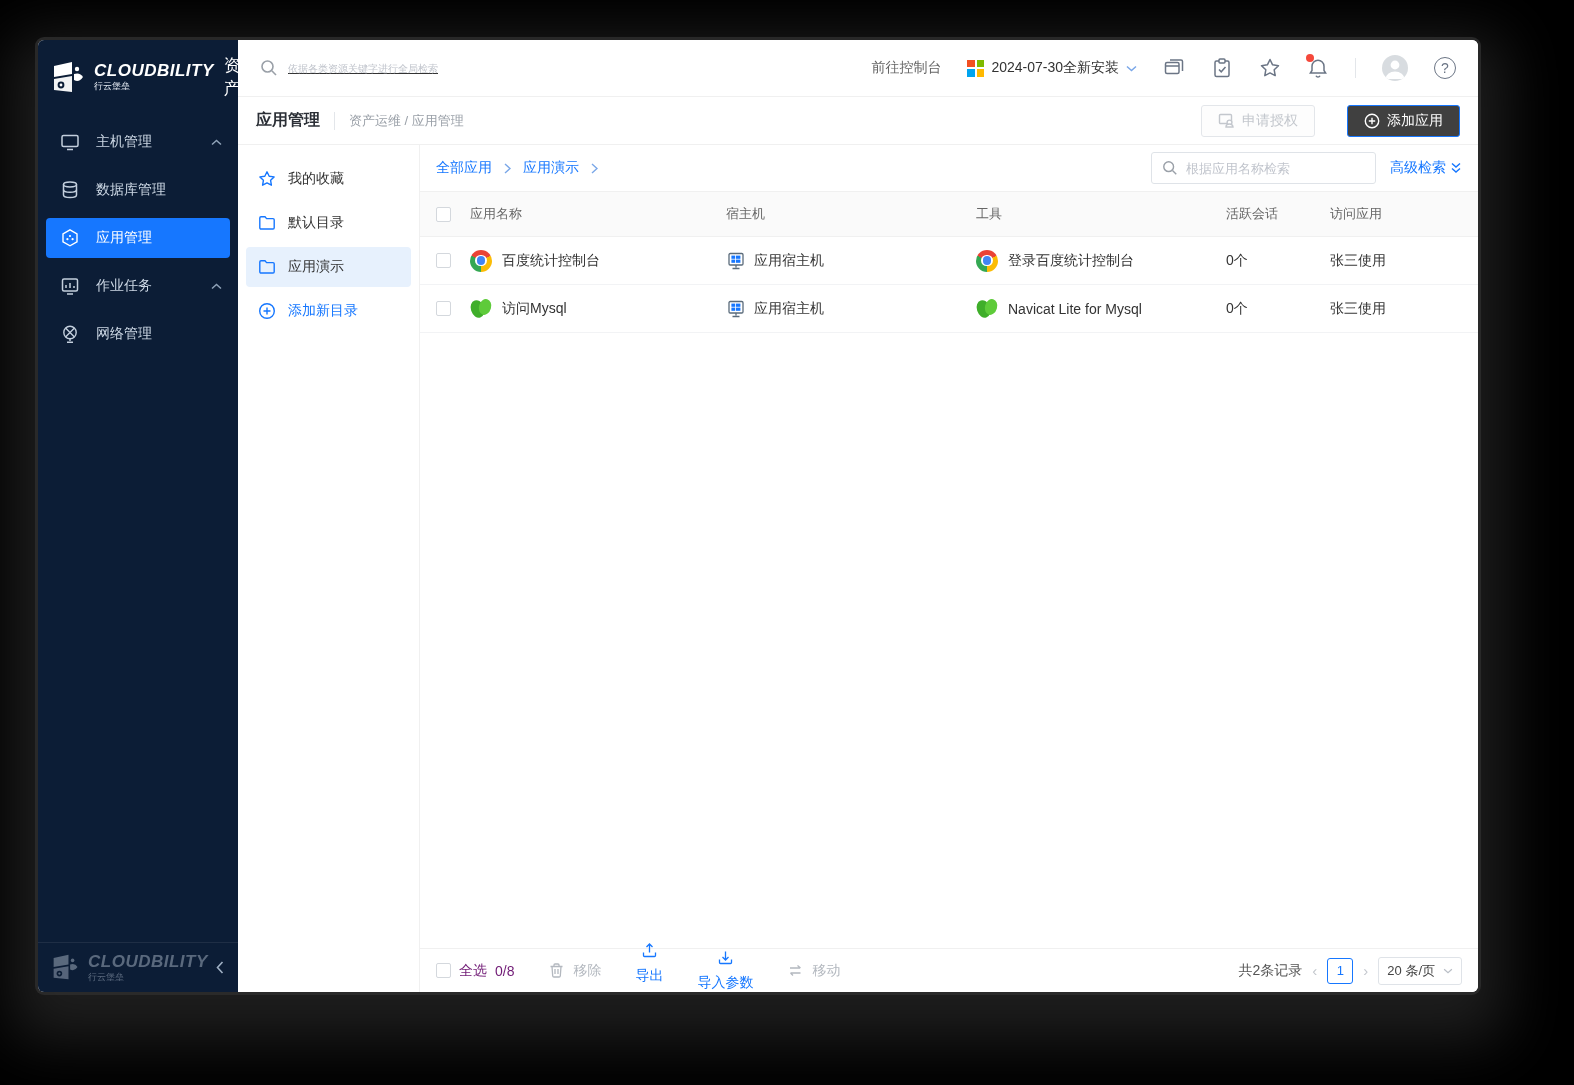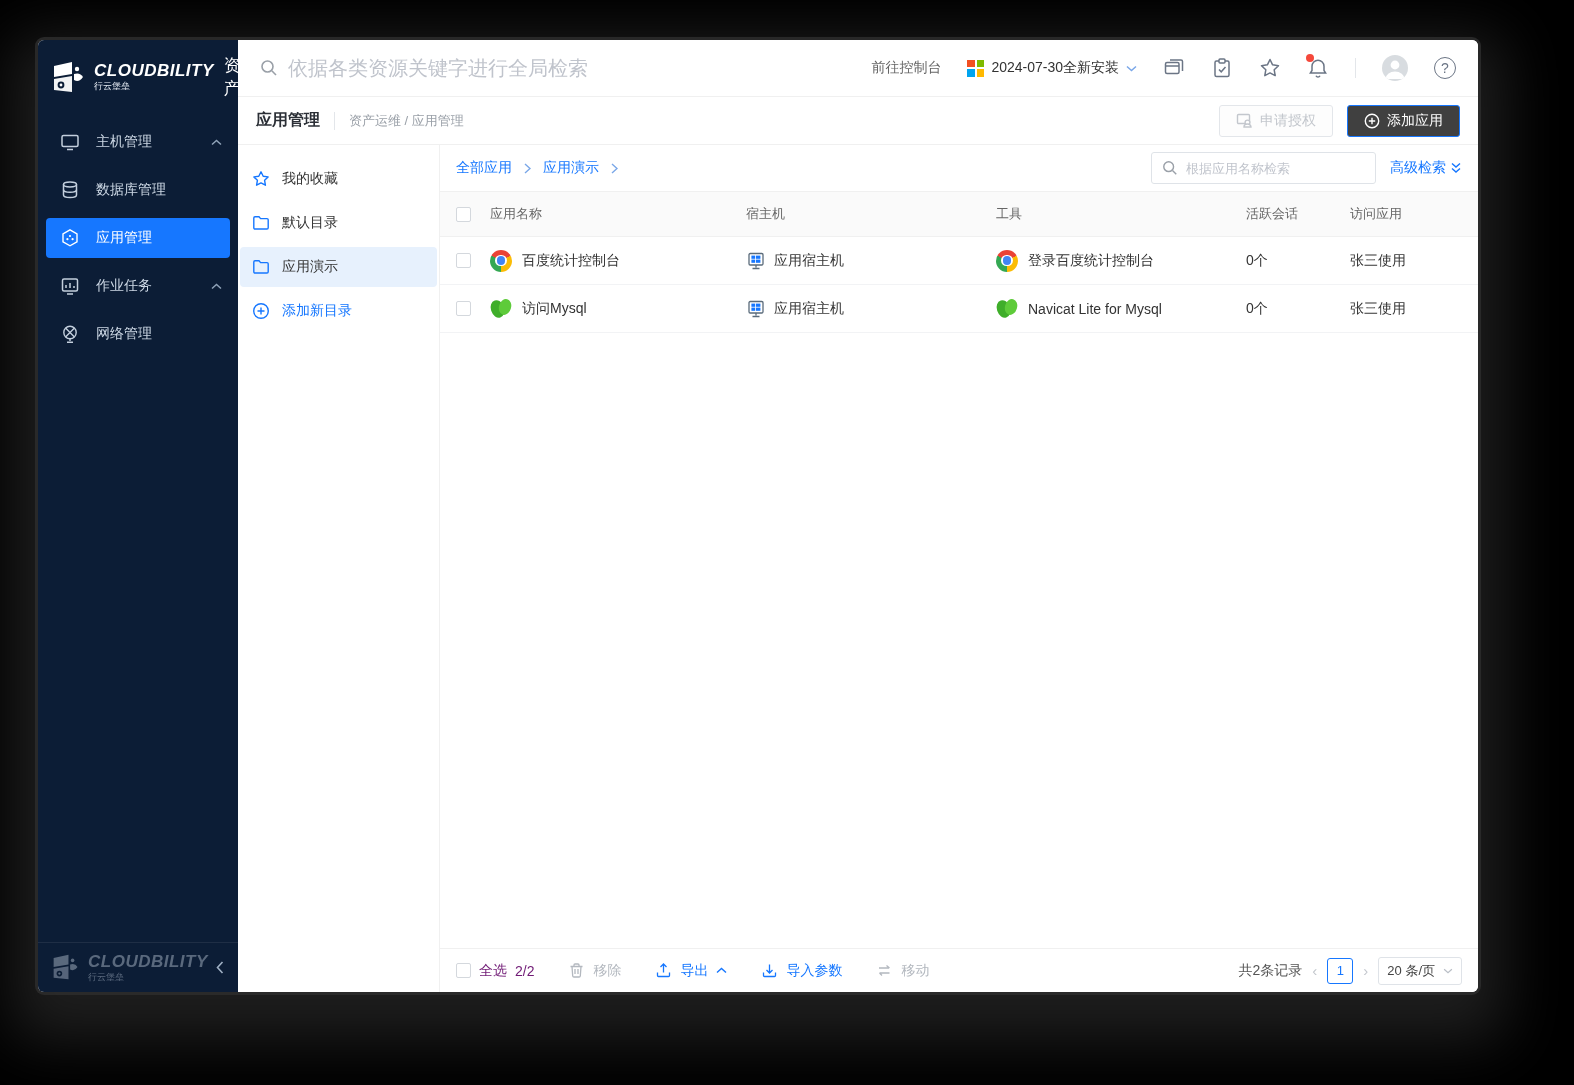--- a/index.html
+++ b/index.html
@@ -33,49 +33,49 @@
 
   .sidebar-footer { border-top:1px solid rgba(255,255,255,.08); padding:10px 14px; display:flex; align-items:center; }
   .sidebar-footer .brand-mark, .sidebar-footer .brand-name, .sidebar-footer .brand-sub { opacity:.55; }
   .collapse-chev { margin-left:auto; color:#9fb0c4; cursor:pointer; }
 
   
   .main { position:absolute; left:200px; top:0; right:0; bottom:0; display:flex; flex-direction:column; background:#fff; }
 
   .topbar { height:57px; flex:0 0 auto; display:flex; align-items:center; padding:0 22px; border-bottom:1px solid #f0f0f0; }
   .gsearch { display:flex; align-items:center; gap:10px; color:#b9bec6; }
-  .gsearch input { border:none; outline:none; font-size:20px; width:320px; color:#333; }
+  .gsearch input { border:none; outline:none; font-size:10px; width:320px; color:#333;text-decoration:underline; }
   .gsearch input::placeholder { color:#c0c4cc; }
   .topbar-right { margin-left:auto; display:flex; align-items:center; gap:26px; }
   .console-link { color:#666; font-size:14px; cursor:pointer; }
   .install-group { display:flex; align-items:center; gap:7px; cursor:pointer; }
   .ms-logo { width:17px; height:17px; display:grid; grid-template-columns:1fr 1fr; grid-template-rows:1fr 1fr; gap:2px; }
   .ms-logo i:nth-child(1){background:#f25022}.ms-logo i:nth-child(2){background:#7fba00}
   .ms-logo i:nth-child(3){background:#00a4ef}.ms-logo i:nth-child(4){background:#ffb900}
   .install-label { color:#333; font-size:14px; }
   .tb-icon { width:22px; height:22px; color:#6b7585; cursor:pointer; position:relative; }
   .bell-dot { position:absolute; left:-1px; top:-3px; width:8px; height:8px; border-radius:50%; background:#f5483b; }
   .v-divider { width:1px; height:20px; background:#e3e6ea; }
   .avatar { width:26px; height:26px; border-radius:50%; background:#d8dce0; color:#fff; overflow:hidden; cursor:pointer; }
   .help-circle { width:22px; height:22px; border-radius:50%; border:1.6px solid #6b7585; color:#6b7585;
     font-size:14px; display:flex; align-items:center; justify-content:center; cursor:pointer; }
 
   .pageheader { height:48px; flex:0 0 auto; display:flex; align-items:center; padding:0 18px; border-bottom:1px solid #f0f0f0; }
   .page-title { font-size:16px; font-weight:bold; color:#2b2f36; }
   .ph-sep { width:1px; height:18px; background:#e3e6ea; margin:0 14px; }
   .breadcrumb { color:#9aa0a8; font-size:13px; }
-  .ph-buttons { margin-left:auto; display:flex; gap:14px; }
+  .ph-buttons { margin-left:auto; display:flex; gap:32px; }
   .btn { display:flex; align-items:center; gap:7px; height:32px; padding:0 16px; border-radius:3px; font-size:14px; cursor:pointer; }
   .btn-disabled { border:1px solid #e3e6ea; color:#c3c7cd; background:#fdfdfd; cursor:not-allowed; }
   .btn-primary { background:#404040; color:#fff; border:1px solid #1677ff; }
 
   .content { flex:1; display:flex; min-height:0; }
 
   
-  .folders { width:202px; flex:0 0 auto; border-right:1px solid #f0f0f0; padding:14px 2px;text-align:center; }
+  .folders { width:182px; flex:0 0 auto; border-right:1px solid #f0f0f0; padding:14px 8px;text-align:center; }
   .folder-item { display:flex; align-items:center; gap:12px; height:40px; padding:0 12px; margin-bottom:4px;
     font-size:14px; color:#333; border-radius:4px; cursor:pointer; }
   .folder-item .fi-icon { width:18px; height:18px; color:#1677ff; flex:0 0 auto; }
   .folder-item.selected { background:#e7f1fd; }
   .folder-item.add-link { color:#1677ff; }
 
   
   .panel { flex:1; display:flex; flex-direction:column; min-width:0;justify-content:flex-end; }
   .filterbar { height:46px; flex:0 0 auto; display:flex; align-items:center; padding:0 16px; }
   .crumb-tabs { display:flex; align-items:center; gap:12px; font-size:14px; }
@@ -105,21 +105,21 @@
     background:#5ecb3a; border-radius:60% 60% 60% 60%/55% 55% 60% 60%; transform:rotate(16deg); }
   .host-cell { display:flex; align-items:center; gap:8px; }
   .spacer { flex:1; }
 
   
   .footer { height:44px; flex:0 0 auto; border-top:1px solid #f0f0f0; display:flex; align-items:center;
     padding:0 16px; font-size:14px; }
   .f-group { display:flex; align-items:center; gap:8px; margin-right:34px; cursor:pointer; }
   .f-select { color:#701a75; }
   .f-disabled { color:#b3b8bf; }
-  .f-link { color:#1677ff; }
+  .f-link { color:#1677ff;flex-direction:column; }
   .f-ic { width:17px; height:17px; }
   .pager { margin-left:auto; display:flex; align-items:center; gap:10px; color:#555; }
   .pg-arrow { color:#c3c7cd; font-size:15px; cursor:pointer; }
   .pg-num { min-width:26px; height:26px; border:1px solid #1677ff; color:#1677ff; border-radius:3px;
     display:flex; align-items:center; justify-content:center; font-size:13px; cursor:pointer; }
   .pg-size { height:28px; border:1px solid #dfe3e8; border-radius:3px; padding:0 8px; display:flex;
     align-items:center; gap:8px; color:#444; font-size:13px; cursor:pointer; }
   svg { display:block; }
 </style>
 </head>
@@ -466,21 +466,21 @@
           <span>张三使用</span>
 
         </div>
 
         <div class="spacer"></div>
 
         <div class="footer">
           <div class="f-group f-select">
             <span class="checkbox"></span>
             <span>全选</span>
-            <span>2/2</span>
+            <span>0/8</span>
           </div>
           <div class="f-group f-disabled">
             <span class="f-ic">
               <svg viewBox="0 0 17 17" fill="none" stroke="currentColor" stroke-width="1.3">
                   <path d="M2.5 4.5 h12 M6 4.5 V3 a1 1 0 0 1 1 -1 h3 a1 1 0 0 1 1 1 v1.5 M4 4.5 l.7 9.5 a1.2 1.2 0 0 0 1.2 1 h5.2 a1.2 1.2 0 0 0 1.2 -1 l.7 -9.5 M7 7 v5 M10 7 v5"></path>
                 </svg>
             </span>
             <span>移除</span>
           </div>
           <div class="f-group f-link">

